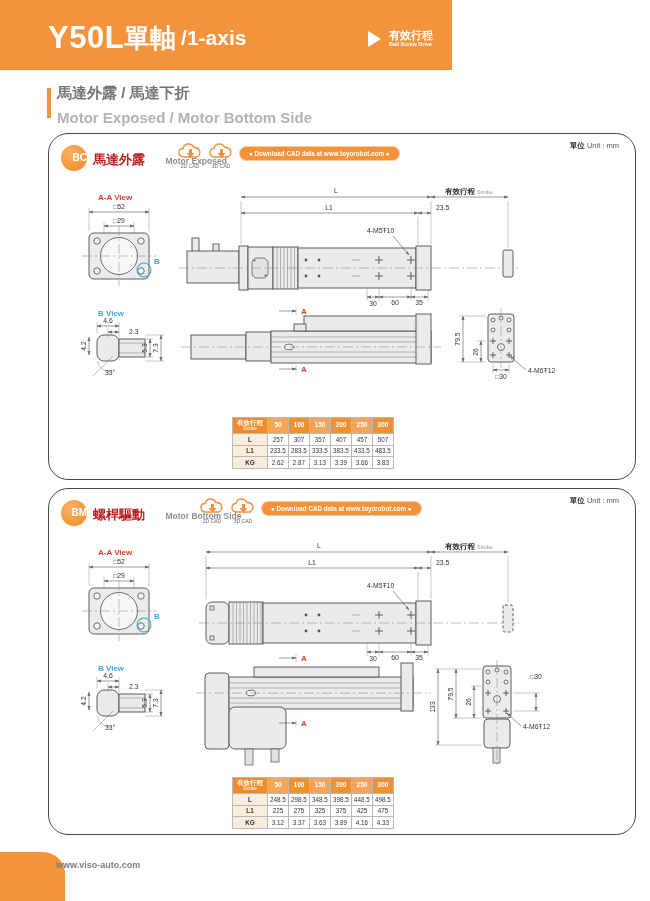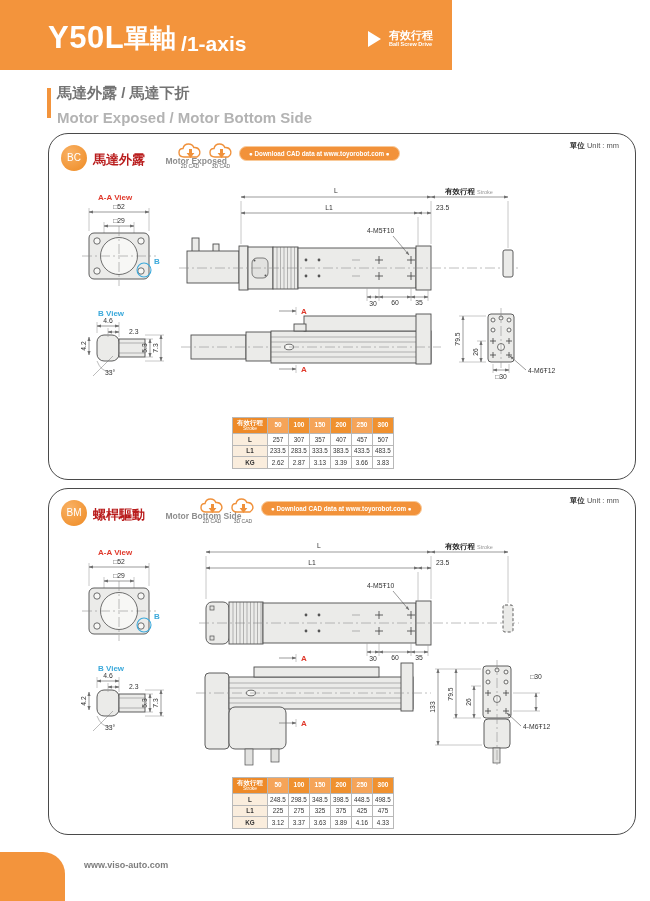--- a/index.html
+++ b/index.html
@@ -1,42 +1,42 @@
 <!DOCTYPE html>
 <html><head>
 <meta charset="utf-8">
 <style>
   html,body{margin:0;padding:0;}
   body{width:650px;height:901px;background:#ffffff;position:relative;
        font-family:"Liberation Sans","DejaVu Sans",sans-serif;overflow:hidden;}
 
   
   .hdr{position:absolute;left:0;top:0;width:452px;height:70px;background:#F3943C;}
-  .hdr-title{position:absolute;left:48px;top:20px;display:flex;align-items:flex-end;color:#fff;white-space:nowrap;}
+  .hdr-title{position:absolute;left:48px;top:20px;display:flex;align-items:center;color:#fff;white-space:nowrap;}
   .hdr-model{font-size:31px;font-weight:bold;letter-spacing:0.5px;}
   .hdr-cn{font-size:26px;font-weight:bold;margin-left:0;}
   .hdr-en{font-size:21px;font-weight:700;margin-left:5px;}
   .badge{position:absolute;left:368px;top:30px;display:flex;align-items:center;color:#fff;}
   .tri{width:0;height:0;border-top:8px solid transparent;border-bottom:8px solid transparent;border-left:13px solid #ffffff;}
   .badge-txt{margin-left:8px;line-height:1.05;}
   .badge-cn{font-size:11px;font-weight:bold;}
   .badge-en{font-size:5.5px;font-weight:bold;}
 
   
   .sec{position:absolute;left:47px;top:84px;}
   .sec-bar{position:absolute;left:0;top:4px;width:4px;height:30px;background:#F3943C;}
   .sec-t{margin-left:10px;font-size:15px;font-weight:bold;color:#737373;}
   .sec-s{margin-left:10px;font-size:15px;font-weight:bold;color:#B3B3B3;margin-top:6px;}
 
   
   .panel{position:absolute;left:48px;width:588px;height:347px;border:1.2px solid #4A4A4A;border-radius:20px;background:#fff;box-sizing:border-box;}
   #panel-bc{top:133px;} #panel-bm{top:488px;}
   .pcode{position:absolute;left:12px;top:11px;width:26px;height:26px;border-radius:50%;
          background:radial-gradient(circle at 35% 30%,#F9B164,#EE8A22);color:#fff;
-         font-size:10px;font-weight:normal;text-align:center;line-height:26px;}
+         font-size:10px;font-weight:bold;text-align:right;line-height:26px;}
   .pname{position:absolute;left:44px;top:16px;white-space:nowrap;}
   .pname-cn{font-size:13px;font-weight:bold;color:#b91c1c;}
   .pname-en{font-size:8.5px;font-weight:bold;color:#8F8F8F;margin-left:4px;padding-left:12px;}
   .cloud{position:absolute;top:7px;width:30px;text-align:center;}
   .cloud-lab{font-size:5px;color:#666;margin-top:-1px;}
   .pill{position:absolute;left:190px;top:12px;background:#F2923A;border:1.5px solid #F9CA9A;border-radius:9px;
         color:#fff;font-size:6.3px;font-weight:bold;padding:3px 9px;white-space:nowrap;}
   .unit{position:absolute;right:16px;top:7px;font-size:7.5px;color:#555;}
   .unit b{color:#333;font-size:7.5px;}
   .draw{position:absolute;left:0;top:0;}
@@ -47,21 +47,21 @@
   .tbl .h{height:15px;color:#fff;font-weight:bold;font-size:6.5px;line-height:1.05;}
   .tbl .h0{background:#EE8A28;width:34px;}
   .tbl .hl{background:#F5A459;} .tbl .hd{background:#F0912F;}
   .tbl .h0 .s2{font-size:4.8px;font-weight:normal;display:block;}
   .tbl .rl{background:#FAEDDD;font-weight:bold;}
   .tbl tr.r td{height:10.5px;font-size:6.3px;color:#333;background:#fff;}
   .tbl tr.r td.rl{background:#FAEDDD;}
 
   
   .foot-sq{position:absolute;left:0;top:852px;width:65px;height:49px;background:#F3943C;border-top-right-radius:22px;}
-  .foot-url{position:absolute;left:84px;top:860px;font-size:9px;font-weight:bold;color:#7D7D7D;}
+  .foot-url{position:absolute;left:56px;top:860px;font-size:9px;font-weight:bold;color:#7D7D7D;}
 
   
   .part{fill:#EBEBE9;stroke:#4D4D4D;stroke-width:0.9;}
   .part2{fill:#E2E2E0;stroke:#4D4D4D;stroke-width:0.7;}
   .white{fill:#F7F7F5;stroke:#4D4D4D;stroke-width:0.8;}
   .thin{stroke:#6A6A6A;stroke-width:0.45;fill:none;}
   .dim{stroke:#707070;stroke-width:0.7;fill:none;}
   .ext{stroke:#9A9A9A;stroke-width:0.55;fill:none;}
   .cl{stroke:#8A8A8A;stroke-width:0.55;fill:none;stroke-dasharray:10 3 2 3;}
   .dash{stroke-dasharray:3 2;}

